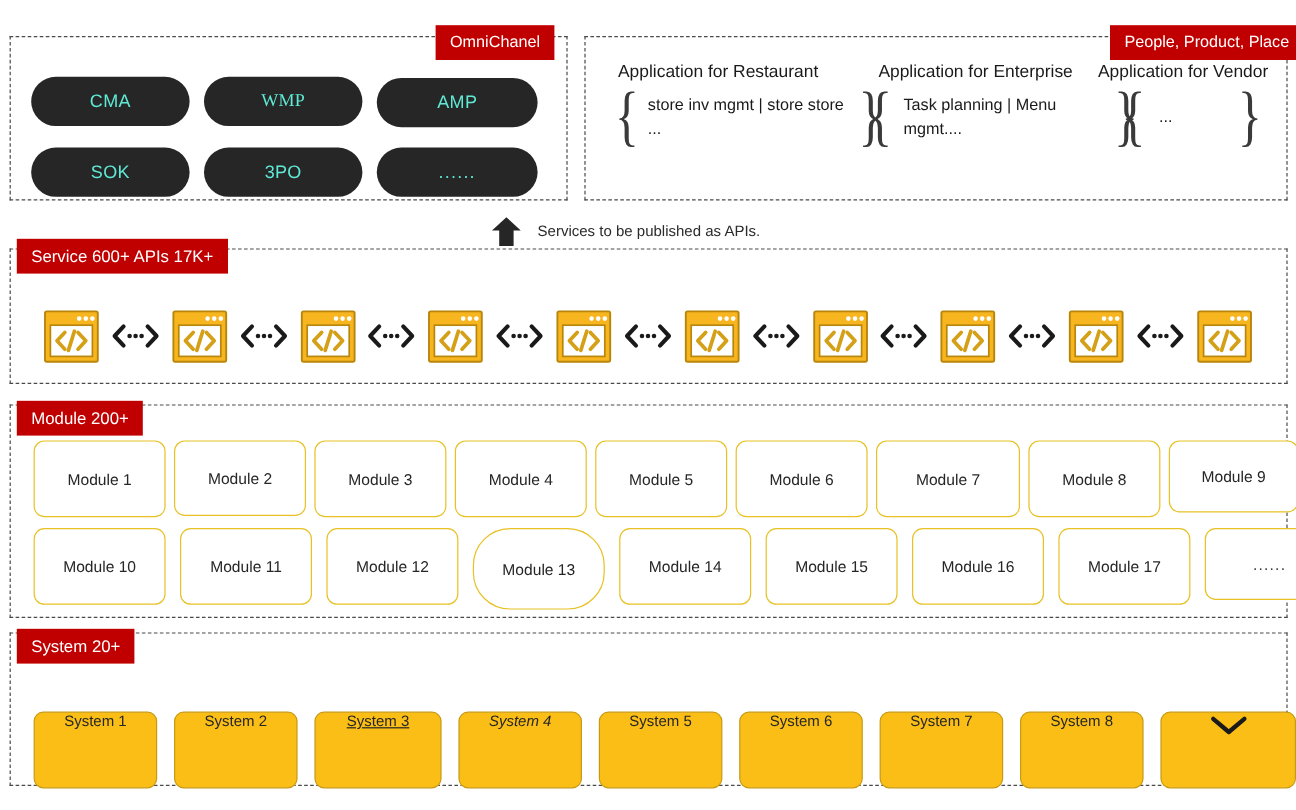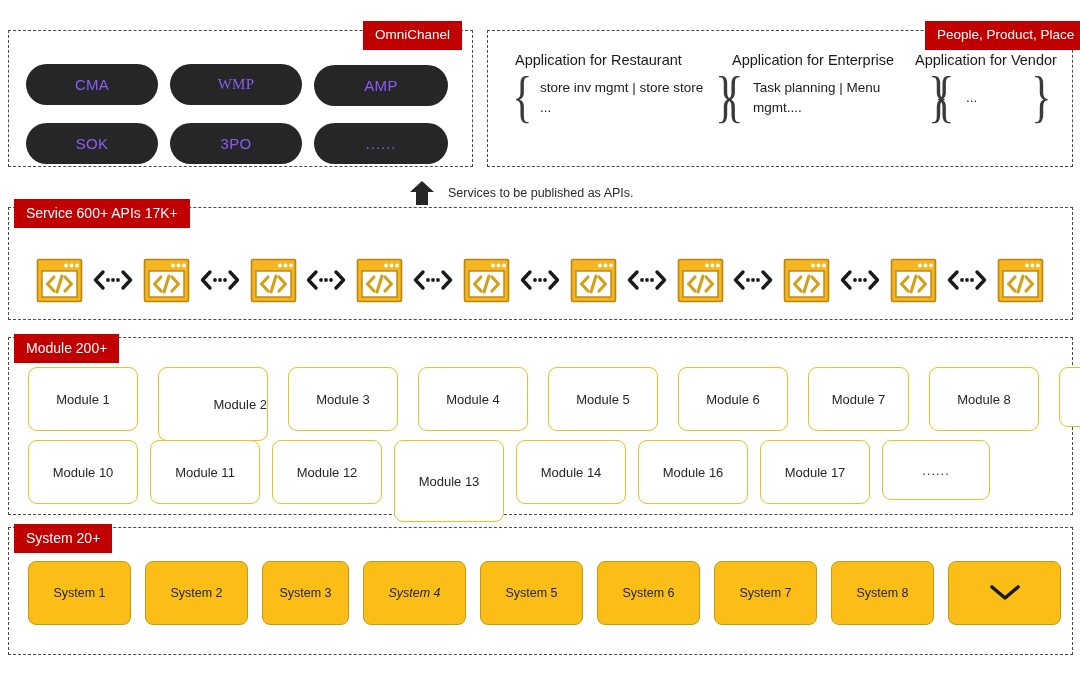--- a/index.html
+++ b/index.html
@@ -34,21 +34,21 @@
     white-space: nowrap;
     z-index: 6;
     box-sizing: border-box;
   }
   .ribbon.big { font-size: 14px; }
 
   
   .pill {
     position: absolute;
     background: #262626;
-    color: #8b5cf6;
+    color: #5eead4;
     border-radius: 999px;
     display: flex;
     align-items: center;
     justify-content: center;
     font-size: 15px;
     letter-spacing: .3px;
     box-sizing: border-box;
   }
   .pill.dots { font-size: 15px; letter-spacing: 1px; }
 
@@ -123,26 +123,26 @@
   }
   .mod-card.dots { letter-spacing: 1px; color: #3a3a3a; }
 
   
   .sys-row { position: absolute; display: flex; }
   .sys-card {
     background: #FBBE16;
     border: 1.2px solid #C79A14;
     border-radius: 8px;
     display: flex;
-    align-items: center;
     justify-content: center;
     font-size: 12.5px;
     color: #262626;
     box-sizing: border-box;
     flex: 0 0 auto;
+    margin-top: 32px;
   }
 </style>
 </head>
 <body>
 
 <div class="canvas">
 
   <div class="dashed-box" style="left:8px; top:30px; width:465px; height:137px;"></div>
 
   <div class="ribbon" style="left:363px; top:21px;">OmniChanel</div>
@@ -389,64 +389,67 @@
           <path d="M18 19 L11.5 26 L18 33" fill="none" stroke="#D4A017" stroke-width="3.1" stroke-linecap="round" stroke-linejoin="round"></path>
           <path d="M29 19 L35.5 26 L29 33" fill="none" stroke="#D4A017" stroke-width="3.1" stroke-linecap="round" stroke-linejoin="round"></path>
           <path d="M26 18 L21 34" fill="none" stroke="#D4A017" stroke-width="3.1" stroke-linecap="round"></path>
         </svg></div>
     </div>
 
   <div class="dashed-box" style="left:8px; top:337px; width:1065px; height:178px;"></div>
 
   <div class="ribbon big" style="left:14px; top:334px;">Module 200+</div>
 
-  <div class="mod-row" style="left:28px; top:367px; width:1022px; height:66px; gap:20px;">
+  <div class="mod-row" style="left:28px; top:367px; width:1022px; height:66px; gap:7px;">
       <div class="mod-card" style="width: 110px; height: 64px;">
         <span>Module 1</span>
       </div>
-      <div class="mod-card" style="width: 110px; height: 74px; justify-content: flex-end;">
+      <div class="mod-card" style="width: 110px; height: 63px;">
         <span>Module 2</span>
       </div>
       <div class="mod-card" style="width: 110px; height: 64px;">
         <span>Module 3</span>
       </div>
       <div class="mod-card" style="width: 110px; height: 64px;">
         <span>Module 4</span>
       </div>
       <div class="mod-card" style="width: 110px; height: 64px;">
         <span>Module 5</span>
       </div>
       <div class="mod-card" style="width: 110px; height: 64px;">
         <span>Module 6</span>
       </div>
-      <div class="mod-card" style="width: 101px; height: 64px;">
+      <div class="mod-card" style="width: 120px; height: 64px;">
         <span>Module 7</span>
       </div>
       <div class="mod-card" style="width: 110px; height: 64px;">
         <span>Module 8</span>
       </div>
       <div class="mod-card" style="width: 108px; height: 60px; align-self: flex-start;">
         <span>Module 9</span>
       </div>
     </div>
   <div class="mod-row" style="left:28px; top:440px; width:1022px; height:66px; gap:12px;">
       <div class="mod-card" style="width: 110px; height: 64px;">
         <span>Module 10</span>
       </div>
       <div class="mod-card" style="width: 110px; height: 64px;">
         <span>Module 11</span>
       </div>
       <div class="mod-card" style="width: 110px; height: 64px;">
         <span>Module 12</span>
       </div>
-      <div class="mod-card" style="width: 110px; height: 82px;">
+      <div class="mod-card" style="width: 110px; height: 68px; border-radius: 31px;">
         <span>Module 13</span>
       </div>
       <div class="mod-card" style="width: 110px; height: 64px;">
         <span>Module 14</span>
+      </div>
+      <div class="mod-card" style="width: 110px; height: 64px;">
+        <span>Module 15</span>
       </div>
       <div class="mod-card" style="width: 110px; height: 64px;">
         <span>Module 16</span>
       </div>
       <div class="mod-card" style="width: 110px; height: 64px;">
         <span>Module 17</span>
       </div>
       <div class="mod-card dots" style="width: 108px; height: 60px; align-self: flex-start;">
         <span>......</span>
       </div>
@@ -456,21 +459,21 @@
 
   <div class="ribbon big" style="left:14px; top:524px;">System  20+</div>
 
   <div class="sys-row" style="left:28px; top:561px; width:1022px; height:65px; gap:14px;">
       <div class="sys-card" style="width: 103px; height: 64px;">
         <span>System 1</span>
       </div>
       <div class="sys-card" style="width: 103px; height: 64px;">
         <span>System 2</span>
       </div>
-      <div class="sys-card" style="width: 87px; height: 64px;">
+      <div class="sys-card" style="width: 106px; height: 64px; text-decoration: underline;">
         <span>System 3</span>
       </div>
       <div class="sys-card" style="width: 103px; height: 64px; font-style: italic;">
         <span>System 4</span>
       </div>
       <div class="sys-card" style="width: 103px; height: 64px;">
         <span>System 5</span>
       </div>
       <div class="sys-card" style="width: 103px; height: 64px;">
         <span>System 6</span>

